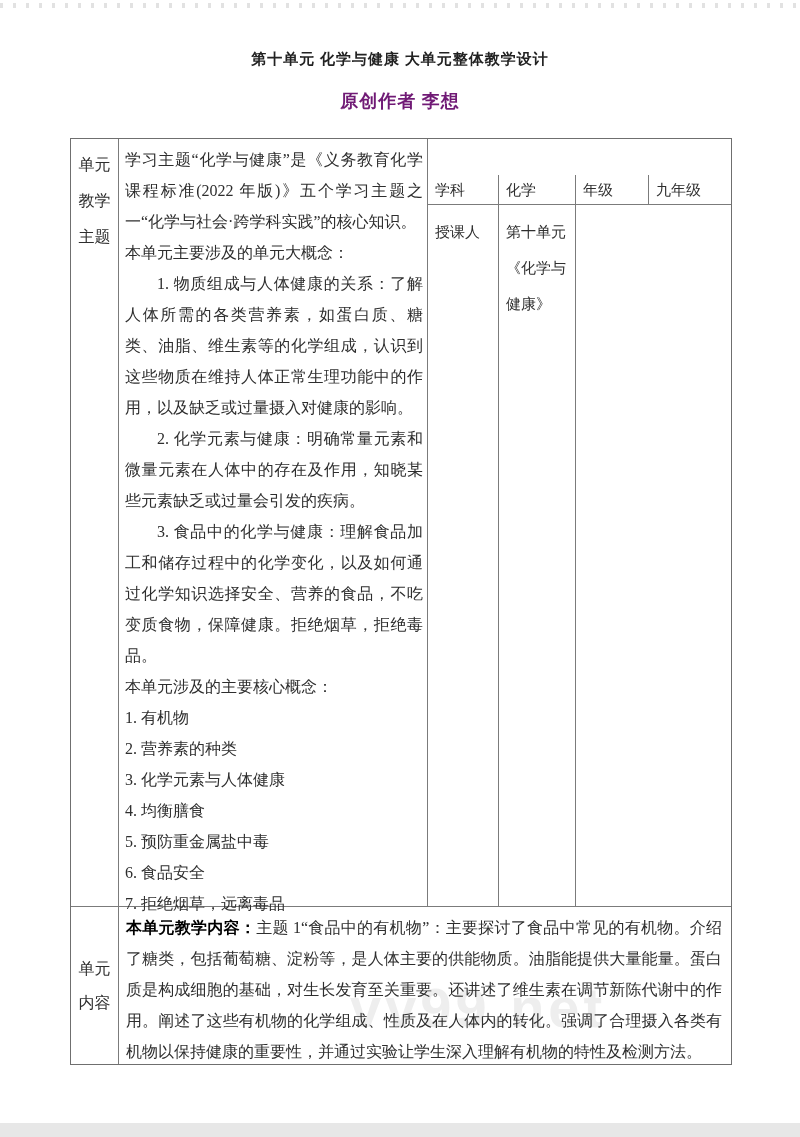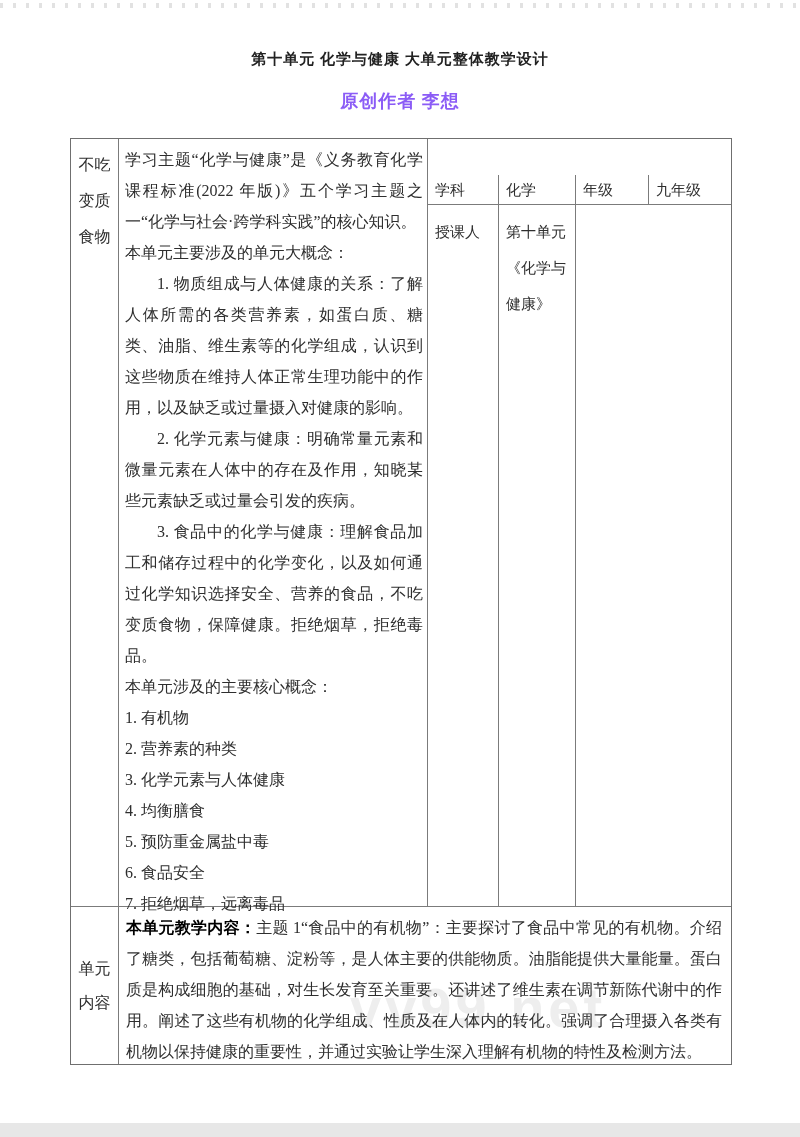--- a/index.html
+++ b/index.html
@@ -20,21 +20,21 @@
     background:#e7e7e7;
   }
   .doc-title{
     margin:50px 0 0;text-align:center;
     font-size:15px;font-weight:bold;letter-spacing:1px;
     color:#222;
   }
   .doc-author{
     margin:20px 0 0;text-align:center;
     font-size:18px;font-weight:bold;letter-spacing:1px;
-    color:#8b5cf6;
+    color:#701a75;
   }
   .watermark{
     position:absolute;left:350px;top:975px;z-index:0;
     font-family:"Liberation Sans","DejaVu Sans",sans-serif;
     font-size:56px;font-weight:bold;letter-spacing:4px;
     color:rgba(120,120,120,0.13);
     white-space:nowrap;pointer-events:none;
   }
   .doc-table{
     position:absolute;left:70px;top:138px;width:660px;z-index:1;
@@ -86,21 +86,21 @@
 <div class="page">
   <div class="top-dots"></div>
 
   <div class="doc-title">第十单元 化学与健康 大单元整体教学设计</div>
   <div class="doc-author">原创作者 李想</div>
 
   <div class="watermark">vv99.net</div>
 
   <div class="doc-table">
     <div class="row1">
-      <div class="cell-label">不吃变质食物</div>
+      <div class="cell-label">单元教学主题</div>
       <div class="cell-main">
           <div class="para">学习主题“化学与健康”是《义务教育化学课程标准(2022 年版)》五个学习主题之一“化学与社会·跨学科实践”的核心知识。</div>
           <div class="para">本单元主要涉及的单元大概念：</div>
           <div class="para indent">1. 物质组成与人体健康的关系：了解人体所需的各类营养素，如蛋白质、糖类、油脂、维生素等的化学组成，认识到这些物质在维持人体正常生理功能中的作用，以及缺乏或过量摄入对健康的影响。</div>
           <div class="para indent">2. 化学元素与健康：明确常量元素和微量元素在人体中的存在及作用，知晓某些元素缺乏或过量会引发的疾病。</div>
           <div class="para indent">3. 食品中的化学与健康：理解食品加工和储存过程中的化学变化，以及如何通过化学知识选择安全、营养的食品，不吃变质食物，保障健康。拒绝烟草，拒绝毒品。</div>
           <div class="para">本单元涉及的主要核心概念：</div>
           <div class="para">1. 有机物</div>
           <div class="para">2. 营养素的种类</div>
           <div class="para">3. 化学元素与人体健康</div>

